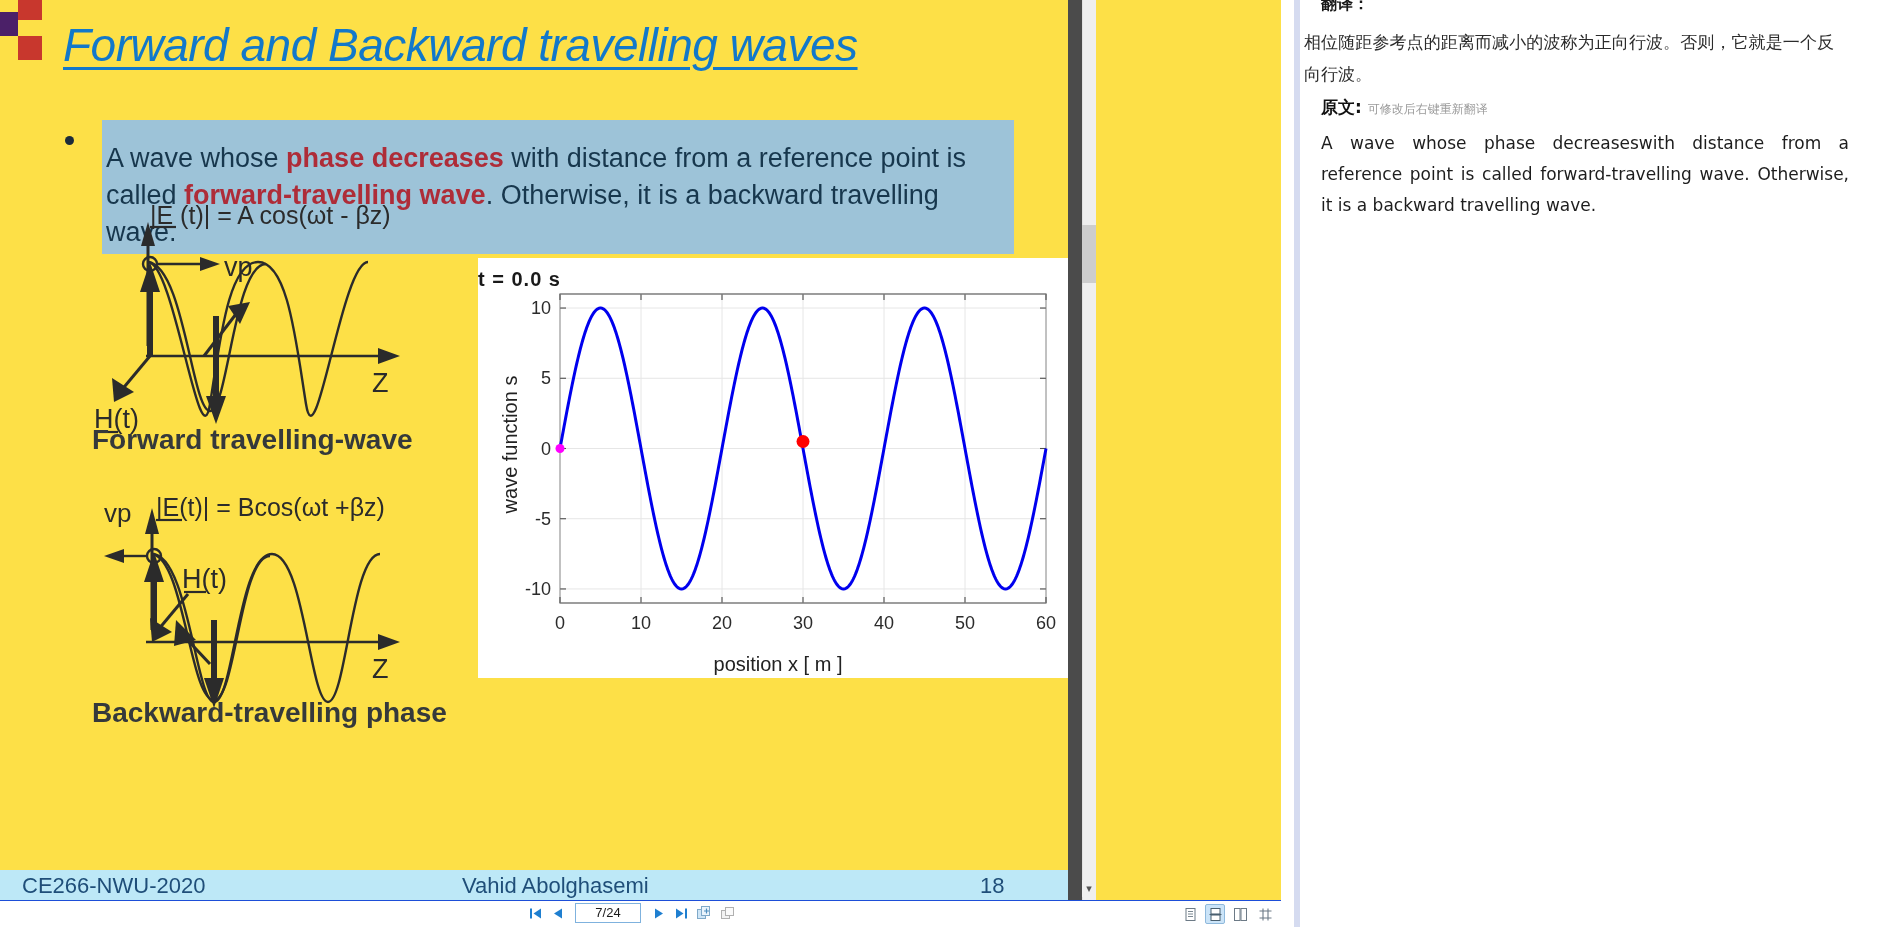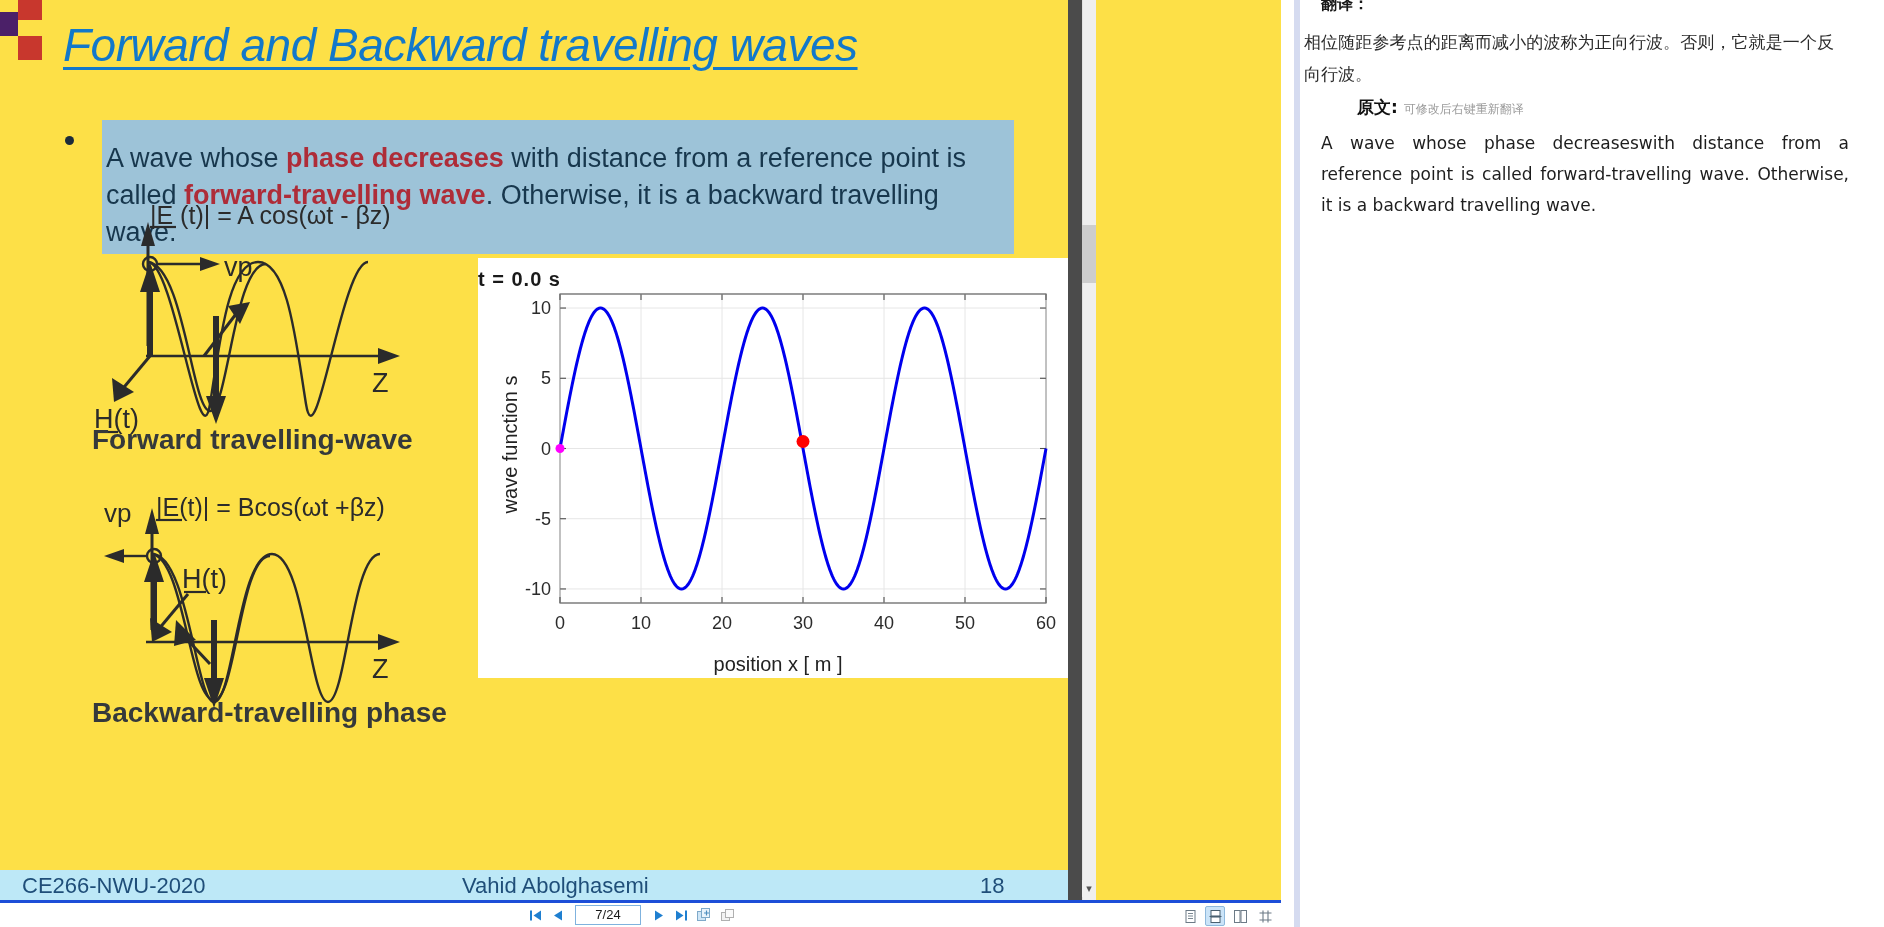--- a/index.html
+++ b/index.html
@@ -180,21 +180,21 @@
     line-height: 16px;
     text-align: center;
   }
 
   
   #toolbar {
     position: absolute;
     left: 0; top: 900px;
     width: 1281px; height: 27px;
     background: #FFFFFF;
-    border-top: 3px solid #1d4ed8;
+    border-top: 1px solid #1d4ed8;
   }
   #nav-group {
     position: absolute;
     left: 527px; top: 2px;
     display: flex;
     align-items: center;
     gap: 6px;
   }
   .nav-btn {
     width: 16px; height: 20px;
@@ -270,21 +270,20 @@
   #src-head-wrap {
     position: absolute;
     left: 21px; top: 96px;
     white-space: nowrap;
   }
   #src-head {
     font-size: 17px;
     font-weight: bold;
     color: #111;
     font-family: "DejaVu Sans", "Liberation Sans", sans-serif;
-    margin-left: 36px;
   }
   #src-hint {
     font-size: 12px;
     color: #9A9A9A;
     margin-left: 6px;
     font-family: "DejaVu Sans", "Liberation Sans", sans-serif;
     margin-top: 21px;
   }
   #src-body {
     position: absolute;

